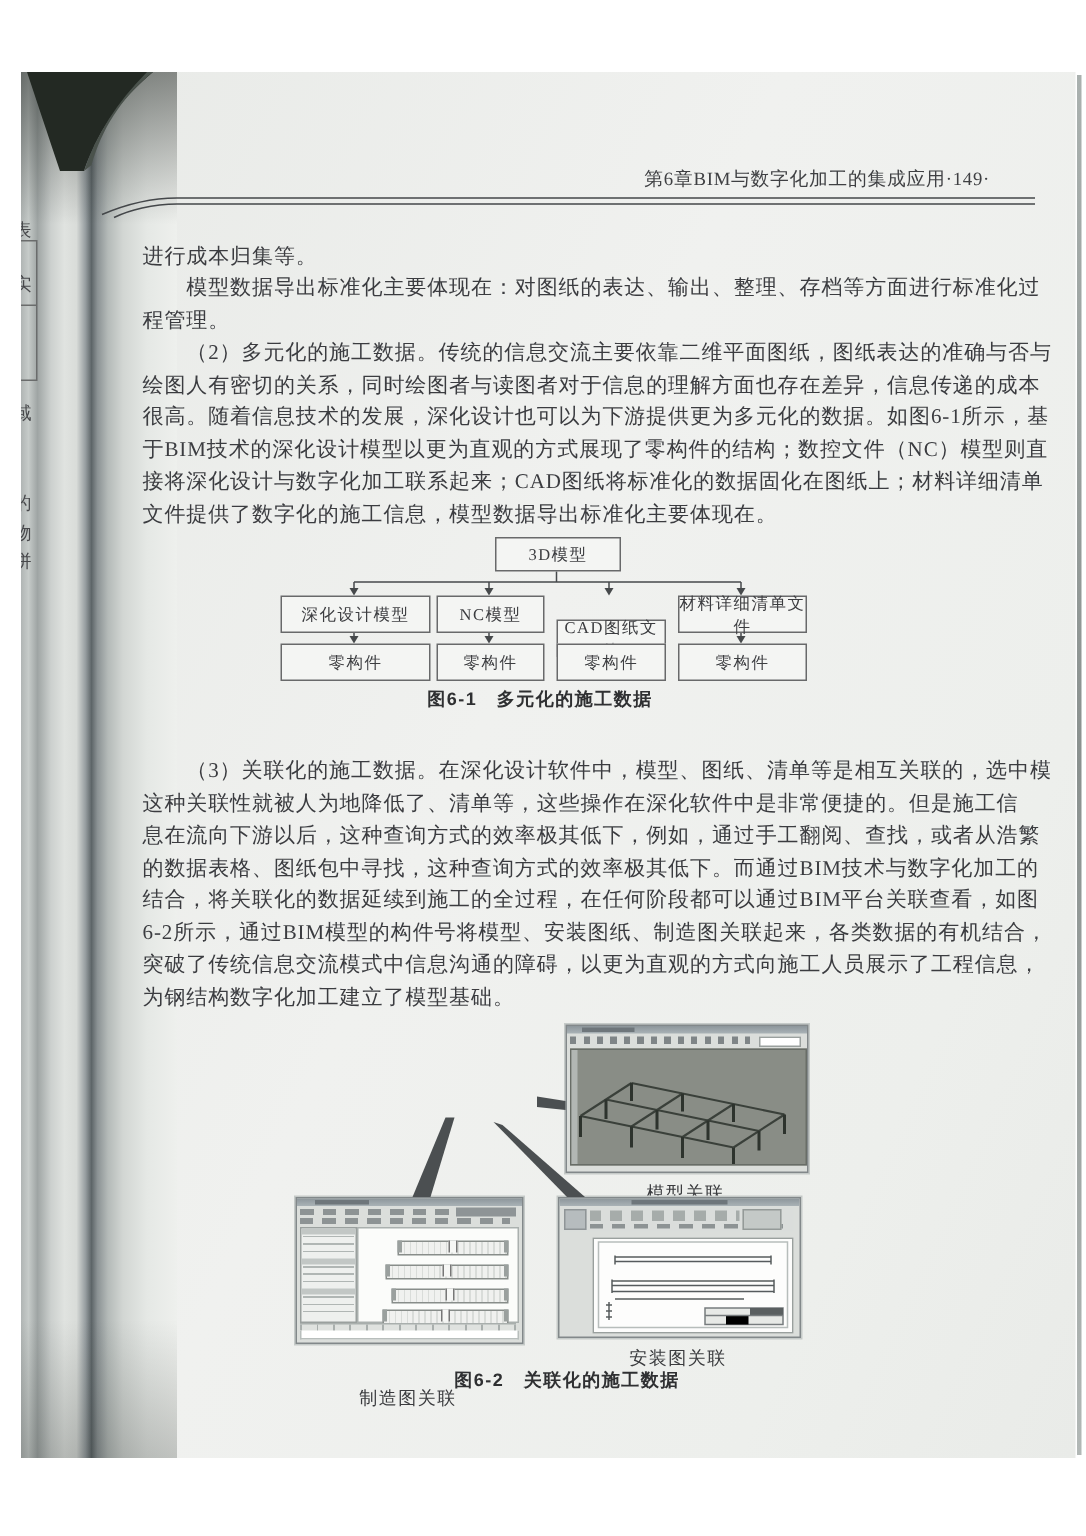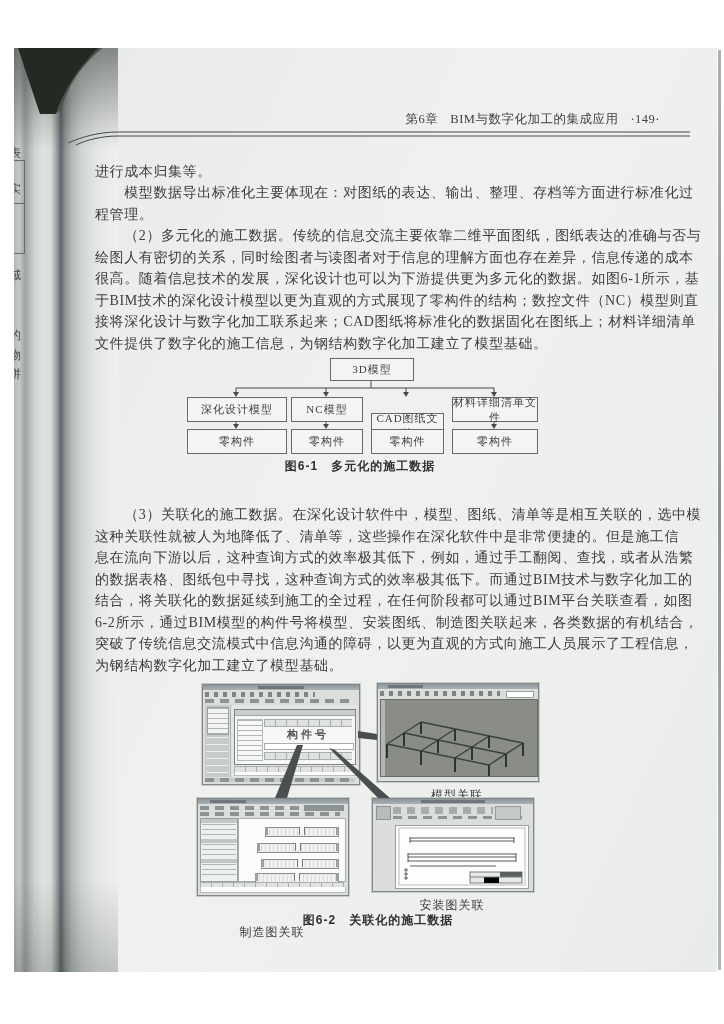--- a/index.html
+++ b/index.html
@@ -25,21 +25,21 @@
       #8b9294 51px,#b4bab8 58px,#d2d6d3 68px,#e5e8e5 84px,#eef0ed 104px);}
   .spine-shade{left:0;top:0;width:104px;height:924px;
     background:linear-gradient(180deg,rgba(28,33,29,.5),rgba(28,33,29,0) 11%,
       rgba(28,33,29,0) 90%,rgba(28,33,29,.22));}
   .gutter-wedge{left:0;top:0;}
   .spine-frag{left:0;top:0;width:27px;height:924px;overflow:hidden;
     font-size:12px;color:#47484b;}
   .frag-ch{position:absolute;left:-5px;width:16px;text-align:left;}
   .frag-line{position:absolute;background:#6a6c6c;}
   
-  .hdr{right:57px;top:63px;display:flex;gap:12px;align-items:baseline;
+  .hdr{right:57px;top:63px;display:flex;align-items:baseline;
     font-size:12.5px;color:#3f4043;letter-spacing:.5px;}
   .rule-svg{left:40px;top:80px;}
   
   .para{left:81px;width:594px;font-size:14px;line-height:21.5px;
     color:#3b3c40;letter-spacing:.6px;white-space:nowrap;}
   
   .fbox{border:1px solid #68696a;background:#f4f5f3;color:#3c3d40;
     font-size:11px;text-align:center;display:flex;align-items:center;
     justify-content:center;letter-spacing:1px;}
   .figcap{font-family:"Liberation Sans","DejaVu Sans",sans-serif;
@@ -106,21 +106,21 @@
   <div class="abs para" style="top:134px;">
     <div>　　模型数据导出标准化主要体现在：对图纸的表达、输出、整理、存档等方面进行标准化过</div>
     <div>程管理。</div>
   </div>
   <div class="abs para" style="top:177px;">
     <div>　　（2）多元化的施工数据。传统的信息交流主要依靠二维平面图纸，图纸表达的准确与否与</div>
     <div>绘图人有密切的关系，同时绘图者与读图者对于信息的理解方面也存在差异，信息传递的成本</div>
     <div>很高。随着信息技术的发展，深化设计也可以为下游提供更为多元化的数据。如图6-1所示，基</div>
     <div>于BIM技术的深化设计模型以更为直观的方式展现了零构件的结构；数控文件（NC）模型则直</div>
     <div>接将深化设计与数字化加工联系起来；CAD图纸将标准化的数据固化在图纸上；材料详细清单</div>
-    <div>文件提供了数字化的施工信息，为钢结构数字化加工建立了模型基础。</div>
+    <div>文件提供了数字化的施工信息，模型数据导出标准化主要体现在。</div>
   </div>
   <div class="abs para" style="top:456px;">
     <div>　　（3）关联化的施工数据。在深化设计软件中，模型、图纸、清单等是相互关联的，选中模</div>
     <div>这种关联性就被人为地降低了、清单等，这些操作在深化软件中是非常便捷的。但是施工信</div>
     <div>息在流向下游以后，这种查询方式的效率极其低下，例如，通过手工翻阅、查找，或者从浩繁</div>
     <div>的数据表格、图纸包中寻找，这种查询方式的效率极其低下。而通过BIM技术与数字化加工的</div>
     <div>结合，将关联化的数据延续到施工的全过程，在任何阶段都可以通过BIM平台关联查看，如图</div>
     <div>6-2所示，通过BIM模型的构件号将模型、安装图纸、制造图关联起来，各类数据的有机结合，</div>
     <div>突破了传统信息交流模式中信息沟通的障碍，以更为直观的方式向施工人员展示了工程信息，</div>
     <div>为钢结构数字化加工建立了模型基础。</div>
@@ -154,46 +154,20 @@
   <div class="abs fbox" style="left:173px;top:349px;width:98px;height:23px;">深化设计模型</div>
   <div class="abs fbox" style="left:277px;top:349px;width:70px;height:23px;">NC模型</div>
   <div class="abs fbox" style="left:357px;top:349px;width:71px;height:23px;margin-top:16px;">CAD图纸文件</div>
   <div class="abs fbox" style="left:438px;top:349px;width:84px;height:23px;">材料详细清单文件</div>
   <div class="abs fbox" style="left:173px;top:381px;width:98px;height:23px;">零构件</div>
   <div class="abs fbox" style="left:277px;top:381px;width:70px;height:23px;">零构件</div>
   <div class="abs fbox" style="left:357px;top:381px;width:71px;height:23px;">零构件</div>
   <div class="abs fbox" style="left:438px;top:381px;width:84px;height:23px;">零构件</div>
   <div class="abs figcap" style="left:181px;top:410px;width:330px;">图6-1　多元化的施工数据</div>
 
-  <div class="abs win" style="left:188px;top:636px;width:156px;height:99px;">
-    <div class="tbar">
-        <div class="tseg"></div>
-      </div>
-    <div class="abs icons" style="left:2px;top:7px;width:110px;height:5px;"></div>
-    <div class="abs dashes" style="left:2px;top:14px;width:150px;height:4px;"></div>
-    <div class="abs" style="left:2px;top:20px;width:24px;height:72px;background:#c6cbc8;">
-      <div class="abs" style="left:2px;top:2px;width:20px;height:26px;background:#f4f5f3;border:1px solid #9aa09e;">
-        <div class="tinyrows" style="width:100%;height:100%;"></div>
-      </div>
-      <div class="abs tinyrows" style="left:1px;top:32px;width:22px;height:58px;background-image:repeating-linear-gradient(180deg,#eef0ee 0 1px,rgba(0,0,0,0) 1px 7px);"></div>
-    </div>
-    <div class="abs" style="left:27px;top:20px;width:126px;height:72px;background:#e4e7e4;border-left:1px solid #aab0ae;">
-      <div class="abs" style="left:3px;top:4px;width:120px;height:54px;background:#f7f8f6;border:1px solid #7c8284;">
-        <div style="height:5px;background:#c9cecb;border-bottom:1px solid #a3a9a7;"></div>
-        <div class="abs tinyrows" style="left:2px;top:9px;width:24px;height:40px;border:1px solid #b4bab8;"></div>
-        <div class="abs cellrow" style="left:29px;top:9px;width:88px;height:6px;"></div>
-        <div class="abs kjh" style="left:29px;top:17px;width:88px;">构件号</div>
-        <div class="abs" style="left:29px;top:33px;width:88px;height:5px;background:#fff;border:1px solid #a7adab;"></div>
-        <div class="abs cellrow" style="left:29px;top:42px;width:88px;height:6px;"></div>
-      </div>
-      <div class="abs cellrow" style="left:3px;top:61px;width:120px;height:6px;"></div>
-      <div class="abs" style="left:3px;top:67px;width:120px;height:3px;background:#fff;border:1px solid #b8bebc;border-top:none;"></div>
-    </div>
-    <div class="abs dashes" style="left:2px;top:93px;width:150px;height:4px;background-color:#c6cbc8;"></div>
-  </div>
 
   <div class="abs win" style="left:363px;top:635px;width:160px;height:97px;">
     <div class="tbar">
         <div class="tseg" style="left:6%;width:22%;"></div>
       </div>
     <div class="abs icons" style="left:2px;top:7px;width:120px;height:5px;"></div>
     <div class="abs" style="left:128px;top:7px;width:26px;height:5px;background:#fff;border:1px solid #9aa09e;"></div>
     <div class="abs" style="left:2px;top:15px;width:156px;height:76px;background:#898d86;border:1px solid #686d67;">
       <div class="abs" style="left:0;top:0;width:4px;height:76px;background:#b2b7b4;"></div>
       <svg class="abs" style="left:0;top:0;" width="156" height="76">

